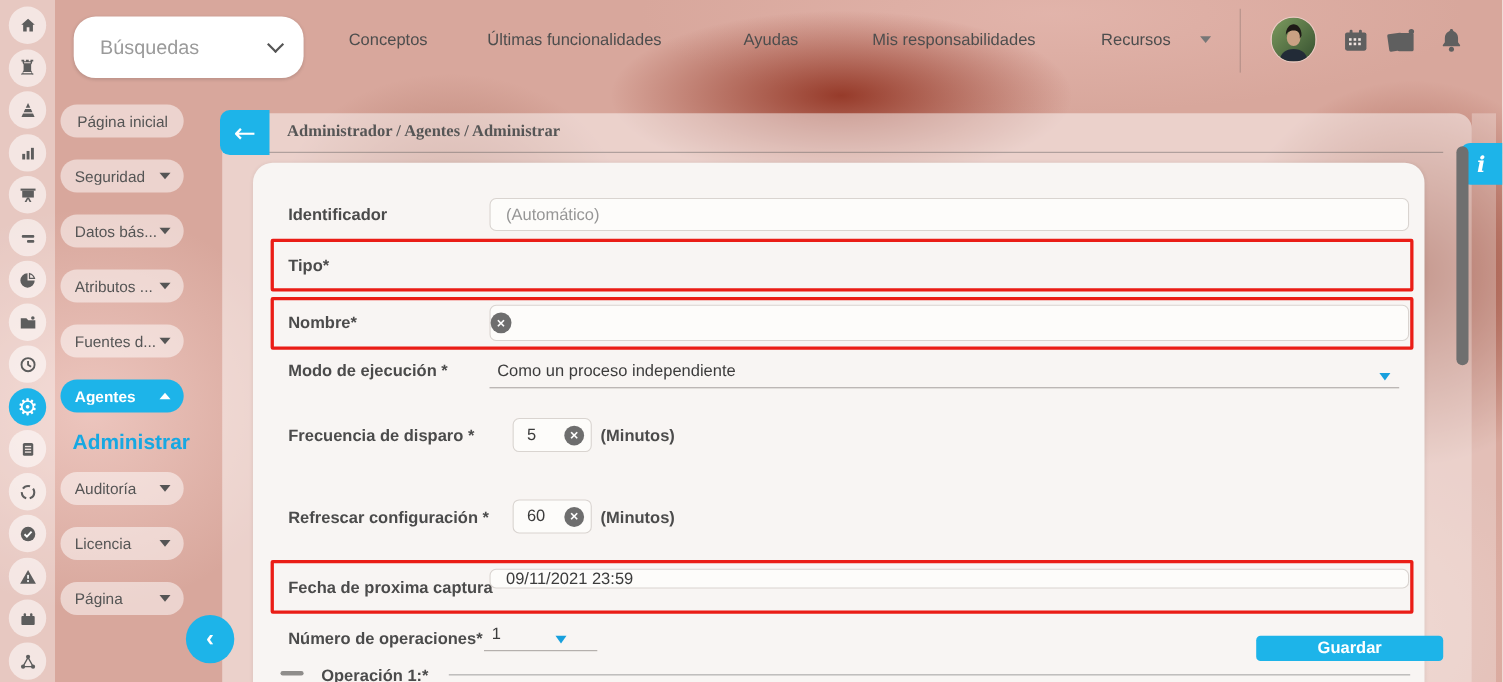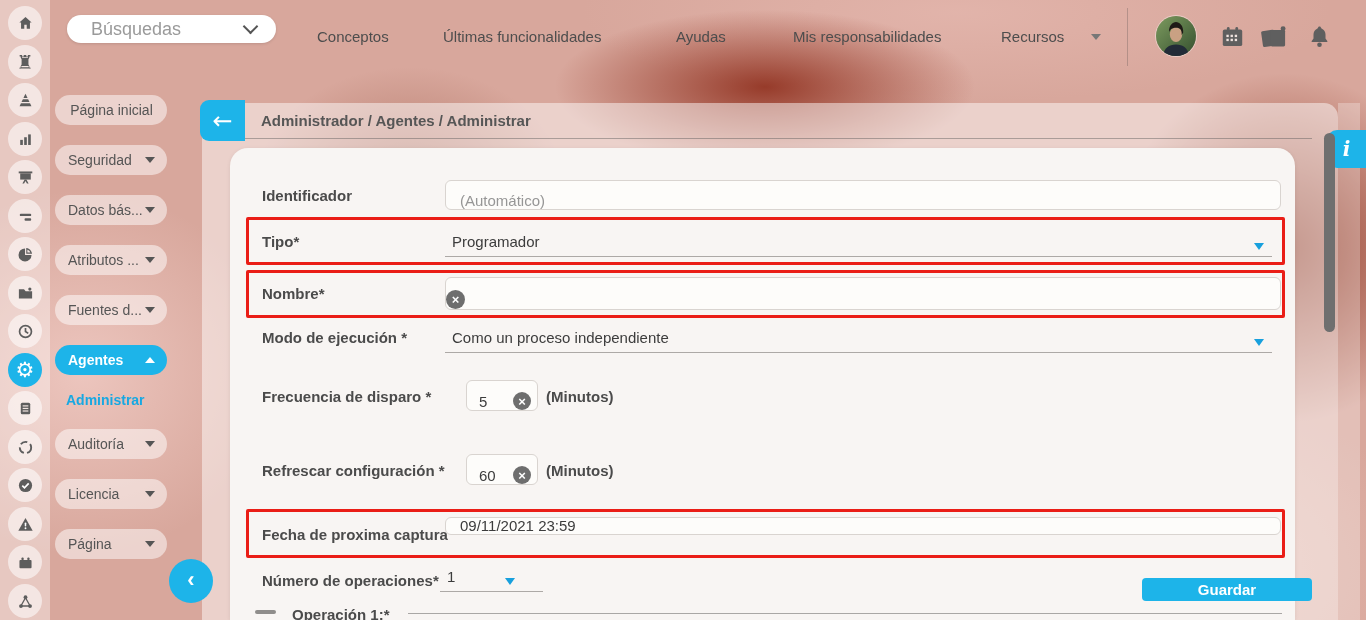--- a/index.html
+++ b/index.html
@@ -10,21 +10,21 @@
       radial-gradient(ellipse 300px 110px at 56% 14%, rgba(139,40,22,.85), rgba(139,40,22,0) 70%),
       radial-gradient(ellipse 240px 250px at 94% 40%, rgba(136,46,26,.9), rgba(136,46,26,0) 70%),
       radial-gradient(ellipse 300px 150px at 52% 104%, rgba(96,45,33,.8), rgba(96,45,33,0) 70%),
       radial-gradient(ellipse 220px 170px at 30% 30%, rgba(148,82,64,.55), rgba(148,82,64,0) 70%),
       radial-gradient(ellipse 280px 260px at 6% 60%, rgba(240,203,196,.85), rgba(240,203,196,0) 70%),
       radial-gradient(ellipse 420px 260px at 84% 92%, rgba(233,192,181,.75), rgba(233,192,181,0) 70%),
       radial-gradient(ellipse 500px 120px at 70% 2%, rgba(228,183,174,.8), rgba(228,183,174,0) 75%),
       #d8a79c;}
   .abs{position:absolute;}
   
-  .search-pill{left:67px;top:15px;width:209px;height:28px;background:#fff;border-radius:20px;
+  .search-pill{left:67px;top:15px;width:209px;height:56px;background:#fff;border-radius:20px;
     display:flex;align-items:center;padding:0 20px 0 24px;cursor:pointer;box-shadow:0 1px 3px rgba(0,0,0,.12);}
   .search-pill .txt{flex:1;font-size:18px;color:#9a9a9a;}
   .chev-dn-dark{width:11px;height:11px;border-right:2.5px solid #555;border-bottom:2.5px solid #555;
     transform:rotate(45deg);margin-top:-6px;}
   .menu-item{top:28px;font-size:15px;color:#4d4d4d;cursor:pointer;white-space:nowrap;}
   .tri-sm{width:0;height:0;border-left:5px solid transparent;border-right:5px solid transparent;
     border-top:6px solid #777;display:inline-block;}
   .top-divider{left:1127px;top:8px;width:1px;height:58px;background:rgba(60,60,60,.25);}
   .avatar{left:1156px;top:16px;width:40px;height:40px;border-radius:50%;overflow:hidden;cursor:pointer;
     box-shadow:0 0 0 1px rgba(255,255,255,.4);}
@@ -39,38 +39,38 @@
   
   .pill{position:absolute;left:55px;width:112px;height:30px;border-radius:15px;
     background:rgba(255,255,255,.5);display:flex;align-items:center;padding:0 12px 0 13px;
     font-size:14px;color:#555;cursor:pointer;}
   .pill .lbl{flex:1;white-space:nowrap;overflow:hidden;}
   .pill .chev{width:0;height:0;border-left:5px solid transparent;border-right:5px solid transparent;
     border-top:6px solid #555;flex:none;}
   .pill.center{justify-content:center;}
   .pill.active{background:#1db4e9;color:#fff;font-weight:bold;}
   .pill.active .chev{border-top:none;border-bottom:6px solid #fff;}
-  .subitem{position:absolute;left:66px;font-size:14px;font-weight:bold;color:#17a8e2;cursor:pointer;}
+  .subitem{position:absolute;left:66px;font-size:19px;font-weight:bold;color:#17a8e2;cursor:pointer;}
   .collapse-btn{left:169px;top:559px;width:44px;height:44px;border-radius:50%;background:#1db4e9;
     display:flex;align-items:center;justify-content:center;cursor:pointer;z-index:30;
     color:#fff;font-size:22px;font-weight:bold;line-height:1;padding-bottom:3px;}
   
   .panel{left:202px;top:103px;width:1136px;height:517px;background:rgba(255,255,255,.48);
     border-radius:14px 14px 0 0;}
   .panel-strip{left:1338px;top:103px;width:22px;height:517px;background:rgba(255,255,255,.28);}
   .back-btn{left:200px;top:100px;width:45px;height:41px;background:#1db4e9;border-radius:9px 0 0 9px;
     display:flex;align-items:center;justify-content:center;cursor:pointer;z-index:5;
     color:#fff;font-size:24px;font-family:"DejaVu Sans",sans-serif;line-height:1;}
-  .breadcrumb{left:261px;top:112px;font-size:15px;font-weight:bold;color:#565656;z-index:5;}
+  .breadcrumb{left:261px;top:112px;font-size:15px;font-weight:bold;color:#565656;z-index:5;font-family:Liberation Serif, serif;}
   .hdr-line{left:216px;top:138px;width:1096px;height:1px;background:rgba(90,90,90,.45);}
   .card{left:230px;top:148px;width:1065px;height:472px;background:#f8f5f3;border-radius:18px 18px 0 0;
     box-shadow:0 1px 4px rgba(0,0,0,.08);}
   .flabel{position:absolute;left:262px;font-size:15px;font-weight:bold;color:#4b4b4b;white-space:nowrap;}
   .fld{position:absolute;background:#fdfcfa;border:1px solid #d9d4d0;border-radius:6px;
-    display:flex;align-items:flex-end;}
+    display:flex;align-items:center;}
   .fld input{flex:1;min-width:0;border:0;background:transparent;outline:none;
     font-family:"Liberation Sans",sans-serif;font-size:15px;color:#3c3c3c;padding:0 8px 0 14px;}
   .fld input.muted{color:#969696;}
   .clear-btn{flex:none;width:19px;height:19px;border-radius:50%;background:#6e6e6e;color:#fff;
     display:flex;align-items:center;justify-content:center;font-size:13px;font-weight:bold;
     margin-right:8px;cursor:pointer;line-height:1;}
   .select{position:absolute;border-bottom:1px solid #ada9a6;cursor:pointer;}
   .select .val{position:absolute;left:7px;bottom:6px;font-size:15px;color:#3c3c3c;white-space:nowrap;}
   .select .tri{position:absolute;right:8px;bottom:6px;width:0;height:0;
     border-left:5.5px solid transparent;border-right:5.5px solid transparent;border-top:7px solid #18a0dd;}
@@ -300,24 +300,20 @@
   <div class="abs hdr-line"></div>
   <div class="abs card"></div>
 
   <div class="flabel" style="top:187px;">Identificador</div>
   <div class="fld" style="left:445px;top:180px;width:836px;height:30px;">
     <input class="muted" readonly="" value="(Automático)" style="">
   </div>
 
   <div class="hl" style="top:217px;height:48px;"></div>
   <div class="flabel" style="top:233px;">Tipo*</div>
-  <div class="select" style="left:445px;top:228px;width:827px;height:29px;">
-    <span class="val">Programador</span>
-    <span class="tri"></span>
-  </div>
 
   <div class="hl" style="top:270px;height:48px;"></div>
   <div class="flabel" style="top:285px;">Nombre*</div>
   <div class="fld" style="left:445px;top:277px;width:836px;height:33px;">
     <span class="clear-btn">×</span>
   </div>
 
   <div class="flabel" style="top:329px;">Modo de ejecución *</div>
   <div class="select" style="left:445px;top:324px;width:827px;height:29px;text-align:center;">
     <span class="val">Como un proceso independiente</span>

